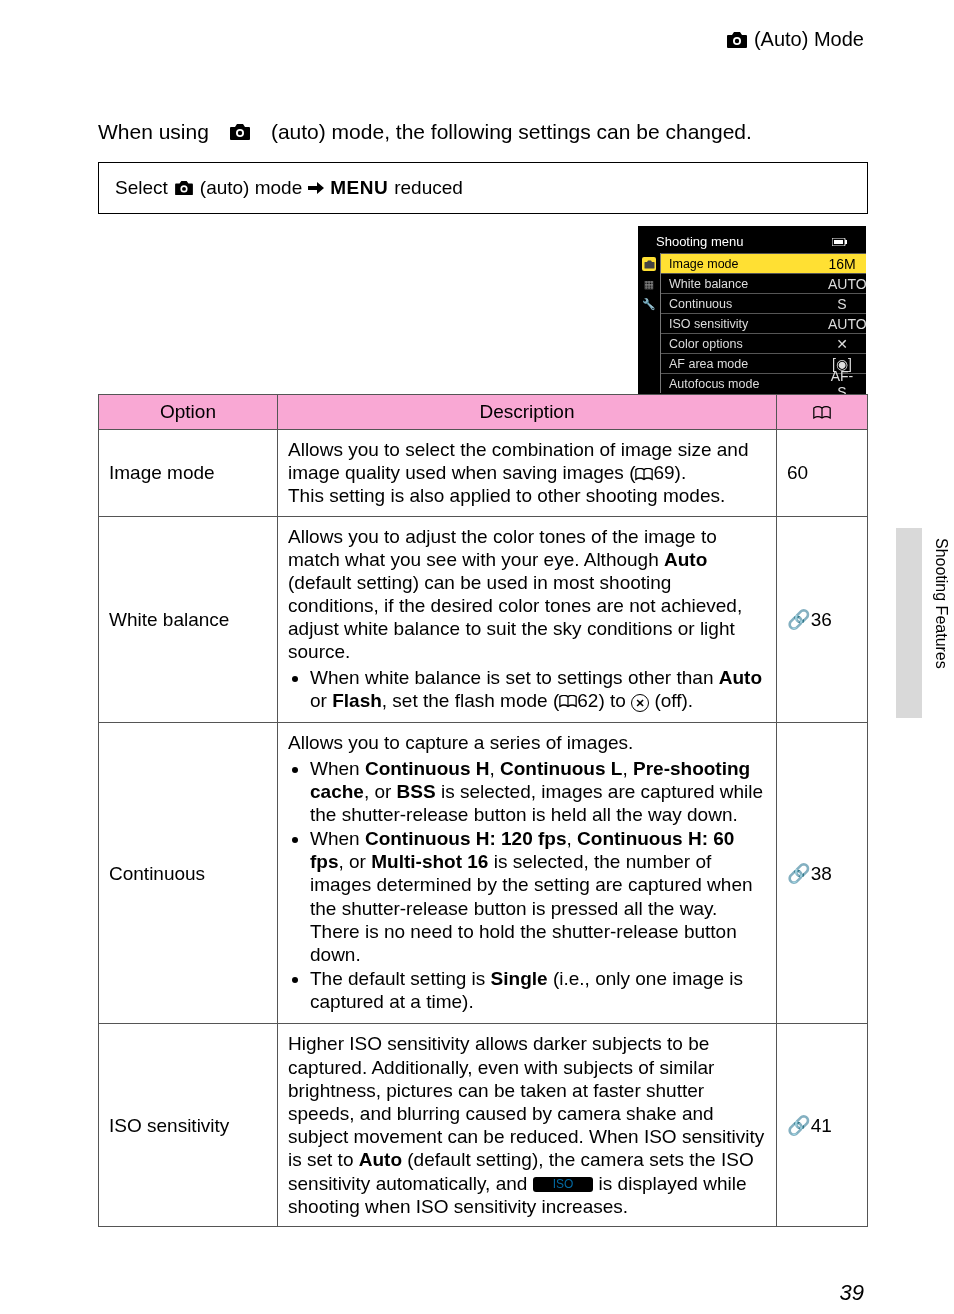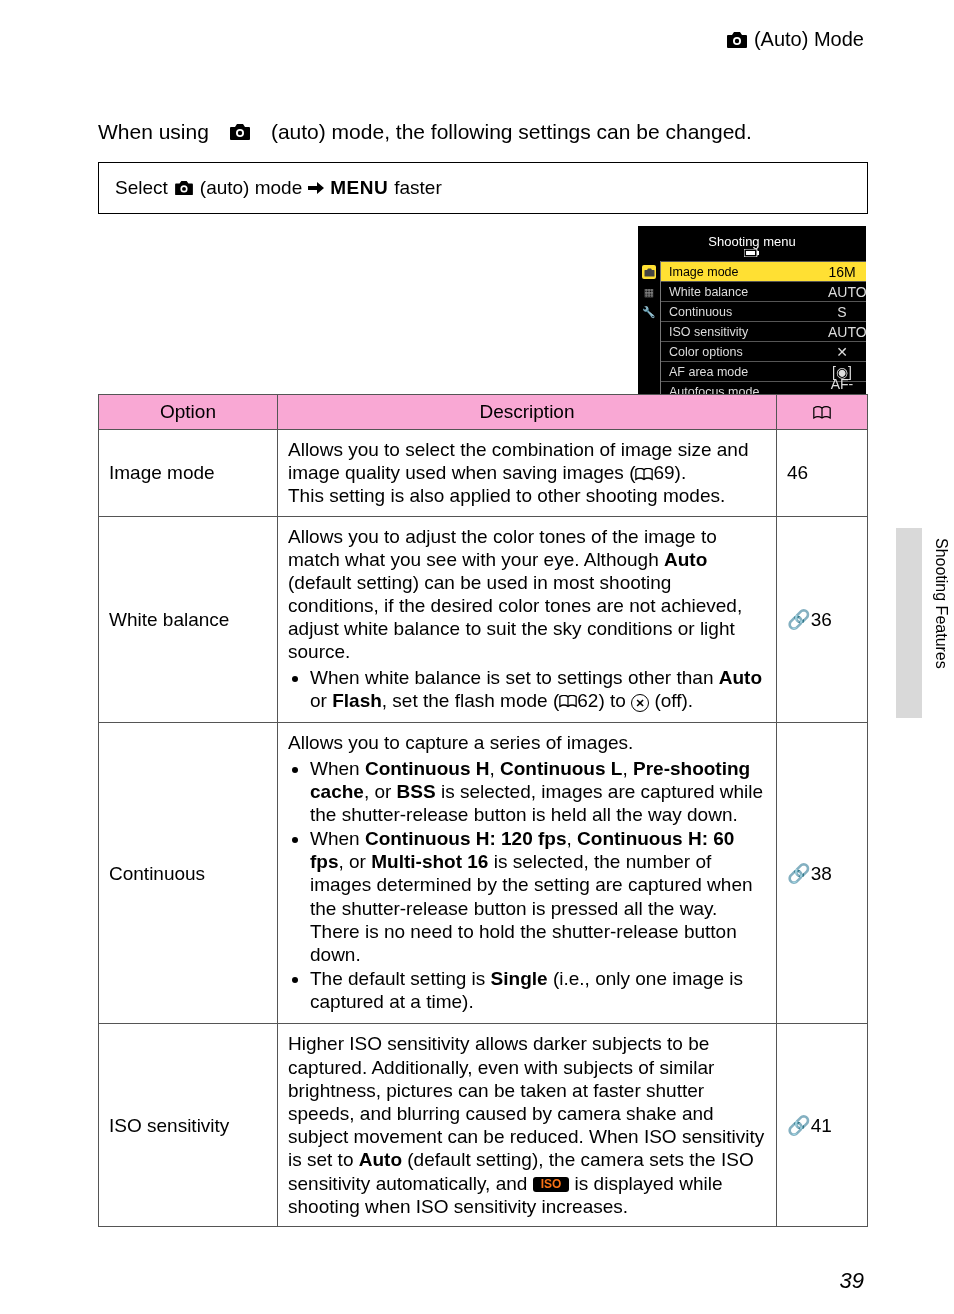--- a/index.html
+++ b/index.html
@@ -3,43 +3,43 @@
 <meta charset="utf-8">
 <style>
   html,body{margin:0;padding:0;background:#fff;font-family:"Helvetica Neue",Helvetica,Arial,sans-serif;color:#000;}
   .page{position:relative;width:954px;height:1314px;box-sizing:border-box;margin-left:10px;}
   .header-mode{position:absolute;top:28px;right:100px;font-size:20px;display:flex;align-items:center;gap:6px;}
   .section-title{position:absolute;top:84px;left:88px;font-size:27px;font-weight:700;}
   .intro{position:absolute;top:120px;left:88px;font-size:21px;display:flex;align-items:center;flex-wrap:wrap;gap:20px;}
   .select-box{position:absolute;top:162px;left:88px;width:770px;border:1px solid #000;padding:14px 16px;font-size:19px;display:flex;align-items:center;gap:6px;box-sizing:border-box;}
   .menu-word{font-family:Arial,sans-serif;font-weight:700;letter-spacing:.5px;}
   .shoot-screen{position:absolute;top:226px;left:628px;width:228px;background:#000;padding:4px 0 8px 0;font-size:13px;color:#ddd;}
-  .ss-title{padding:4px 18px 4px 18px;display:flex;justify-content:space-between;align-items:center;color:#fff;font-size:13px;flex-direction:column;}
+  .ss-title{padding:4px 18px 4px 18px;display:flex;justify-content:space-between;align-items:center;color:#fff;font-size:13px;}
   .ss-body{display:flex;}
   .ss-left{width:22px;display:flex;flex-direction:column;align-items:center;gap:6px;padding-top:4px;}
   .ss-lefticon{width:14px;height:14px;display:flex;align-items:center;justify-content:center;font-size:11px;}
   .ss-list{flex:1;border-left:1px solid #777;}
   .ss-row{display:flex;justify-content:space-between;align-items:center;padding:1px 10px 1px 8px;border-top:1px solid #555;font-size:12.5px;height:17px;}
   .ss-row.sel{background:#ffe033;color:#000;}
   .ss-val{font-size:14px;color:#ddd;width:28px;text-align:center;}
   .ss-row.sel .ss-val{color:#000;}
   .table{position:absolute;top:394px;left:88px;width:770px;border-collapse:collapse;font-size:19px;}
   .table th{border:1px solid #555;padding:6px 10px;font-weight:400;background:#f9a8d4;text-align:center;}
   .table td{border:1px solid #555;padding:8px 10px;vertical-align:middle;line-height:1.22;}
   .table td.opt{width:158px;text-align:left;}
   .table td.ref{width:70px;white-space:nowrap;}
   .book{display:inline-block;width:18px;}
   ul.b{margin:2px 0 2px 0;padding-left:22px;}
   ul.b li{margin:1px 0;}
   .side-tab{position:absolute;right:42px;top:528px;width:26px;height:190px;background:#d9d9d9;}
   .side-label{position:absolute;right:14px;top:538px;writing-mode:vertical-rl;font-size:16px;}
-  .page-num{position:absolute;right:100px;bottom:20px;font-style:italic;font-size:22px;}
+  .page-num{position:absolute;right:100px;bottom:8px;font-style:italic;font-size:22px;}
   .ico{display:inline-flex;vertical-align:middle;}
   .flash-off{display:inline-flex;width:16px;height:16px;border:1.5px solid #000;border-radius:50%;align-items:center;justify-content:center;font-size:11px;font-weight:700;}
-  .iso-badge{display:inline-block;background:#000;color:#f97316;font-size:12px;font-weight:700;padding:0 8px;border-radius:3px;line-height:15px;vertical-align:middle;}
+  .iso-badge{display:inline-block;background:#000;color:#0369a1;font-size:12px;font-weight:400;padding:0 20px;border-radius:3px;line-height:15px;vertical-align:middle;}
   .link-ico{font-weight:700;}
 </style>
 </head>
 <body>
 
 <div class="page">
 
   <div class="header-mode">
     <span class="ico">
       <svg width="22" height="18" viewBox="0 0 22 18">
@@ -73,21 +73,21 @@
           <circle cx="11" cy="10" r="2.2" fill="#000"></circle>
         </svg>
     </span>
     <span> (auto) mode </span>
     <span class="ico">
       <svg width="16" height="14" viewBox="0 0 16 14">
           <path d="M0 5h9V1l7 6-7 6V9H0z" fill="#000"></path>
         </svg>
     </span>
     <span class="menu-word">MENU</span>
-    <span> faster</span>
+    <span> reduced</span>
   </div>
 
   <div class="shoot-screen">
     <div class="ss-title">
       <span>Shooting menu</span>
       <span class="ico">
         <svg width="16" height="8" viewBox="0 0 16 8">
             <rect x="0" y="0" width="13" height="8" rx="1" fill="none" stroke="#fff"></rect>
             <rect x="13" y="2" width="2" height="4" fill="#fff"></rect>
             <rect x="2" y="2" width="9" height="4" fill="#fff"></rect>
@@ -157,21 +157,21 @@
         <td class="opt">Image mode</td>
         <td>
           <span>Allows you to select the combination of image size and image quality used when saving images (</span><span class="book ico">
               <svg width="18" height="13" viewBox="0 0 22 16">
                 <path d="M1 2c3-2 7-2 10 0 3-2 7-2 10 0v12c-3-2-7-2-10 0-3-2-7-2-10 0z" fill="none" stroke="#000" stroke-width="1.6"></path>
                 <line x1="11" y1="2" x2="11" y2="14" stroke="#000" stroke-width="1.6"></line>
               </svg>
             </span><span>69).</span><br>
           <span>This setting is also applied to other shooting modes.</span>
         </td>
-        <td class="ref">46</td>
+        <td class="ref">60</td>
       </tr>
       <tr>
         <td class="opt">White balance</td>
         <td>
           <span>Allows you to adjust the color tones of the image to match what you see with your eye. Although </span><b>Auto</b><span> (default setting) can be used in most shooting conditions, if the desired color tones are not achieved, adjust white balance to suit the sky conditions or light source.</span>
           <ul class="b">
             <li><span>When white balance is set to settings other than </span><b>Auto</b><span> or </span><b>Flash</b><span>, set the flash mode (</span><span class="book ico">
                   <svg width="18" height="13" viewBox="0 0 22 16">
                     <path d="M1 2c3-2 7-2 10 0 3-2 7-2 10 0v12c-3-2-7-2-10 0-3-2-7-2-10 0z" fill="none" stroke="#000" stroke-width="1.6"></path>
                     <line x1="11" y1="2" x2="11" y2="14" stroke="#000" stroke-width="1.6"></line>

